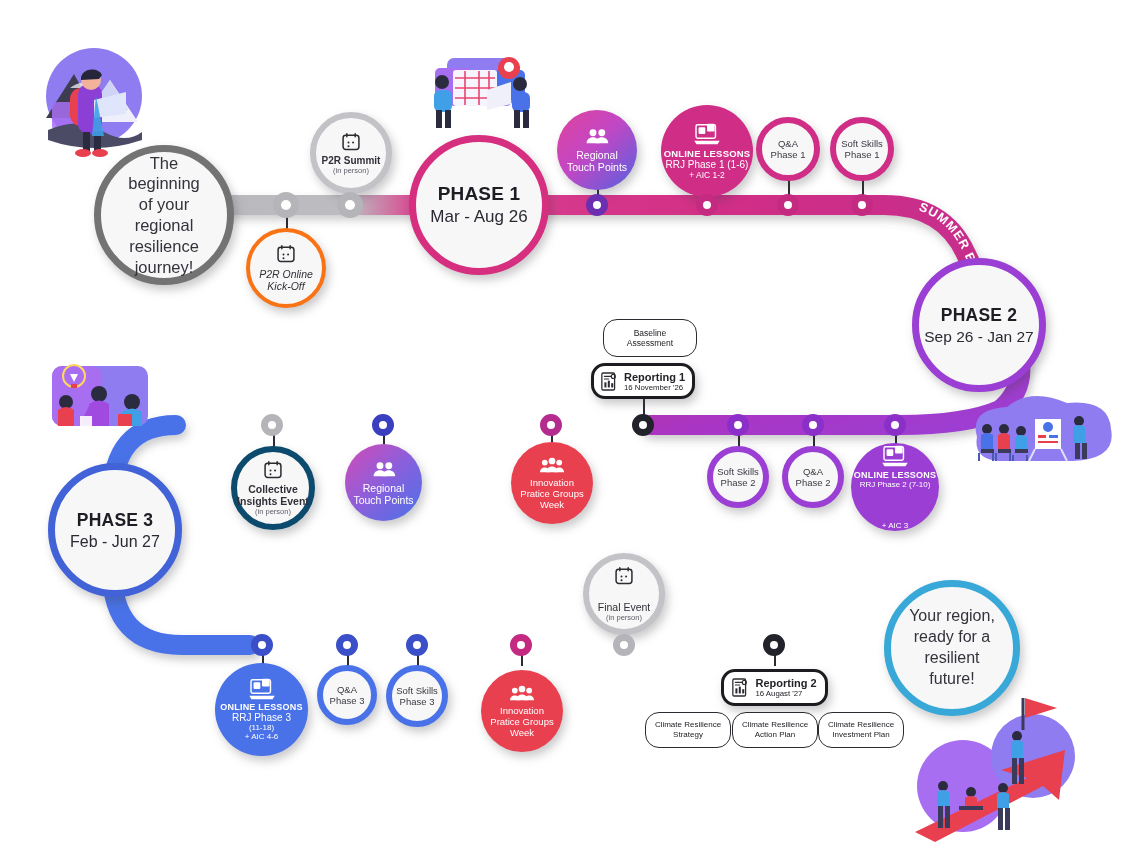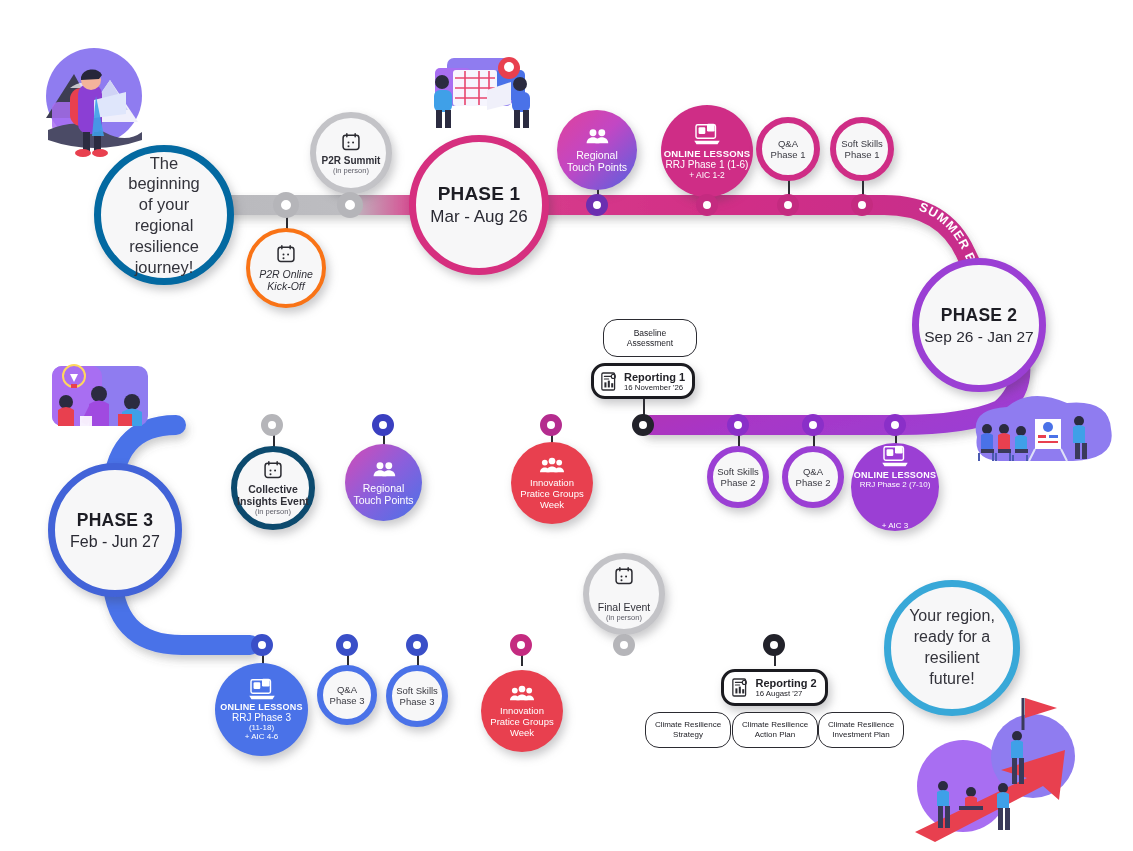--- a/index.html
+++ b/index.html
@@ -228,21 +228,21 @@
           <rect x="100" y="108" width="5" height="22"></rect>
         <rect x="107" y="58" width="5" height="26"></rect>
           <rect x="114" y="58" width="5" height="26"></rect>
       </g>
       <path d="M118 30 L118 -2" stroke="#3a3a5a" stroke-width="3"></path>
       <path d="M120 -2 L152 8 L120 18 Z" fill="#e8404f"></path>
       <rect x="54" y="106" width="24" height="4" fill="#3a3a5a"></rect>
     </svg>
   </div>
 
-  <div class="node capsule shadow" style="left:94px;top:145px;width:140px;height:140px;border:7px solid #0369a1;
+  <div class="node capsule shadow" style="left:94px;top:145px;width:140px;height:140px;border:7px solid #737373;
               font-size:16.5px;line-height:1.26;padding:0 12px;">
     <span>The beginning</span>
     <span>of your regional</span>
     <span>resilience</span>
     <span>journey!</span>
   </div>
 
   <div class="stem" style="left:350px;top:172px;height:34px;"></div>
   <div class="node ev shadow" style="left:310px;top:112px;width:82px;height:82px;border:6px solid #c3c3c7;">
     <svg width="20" height="20" viewBox="0 0 24 24">

